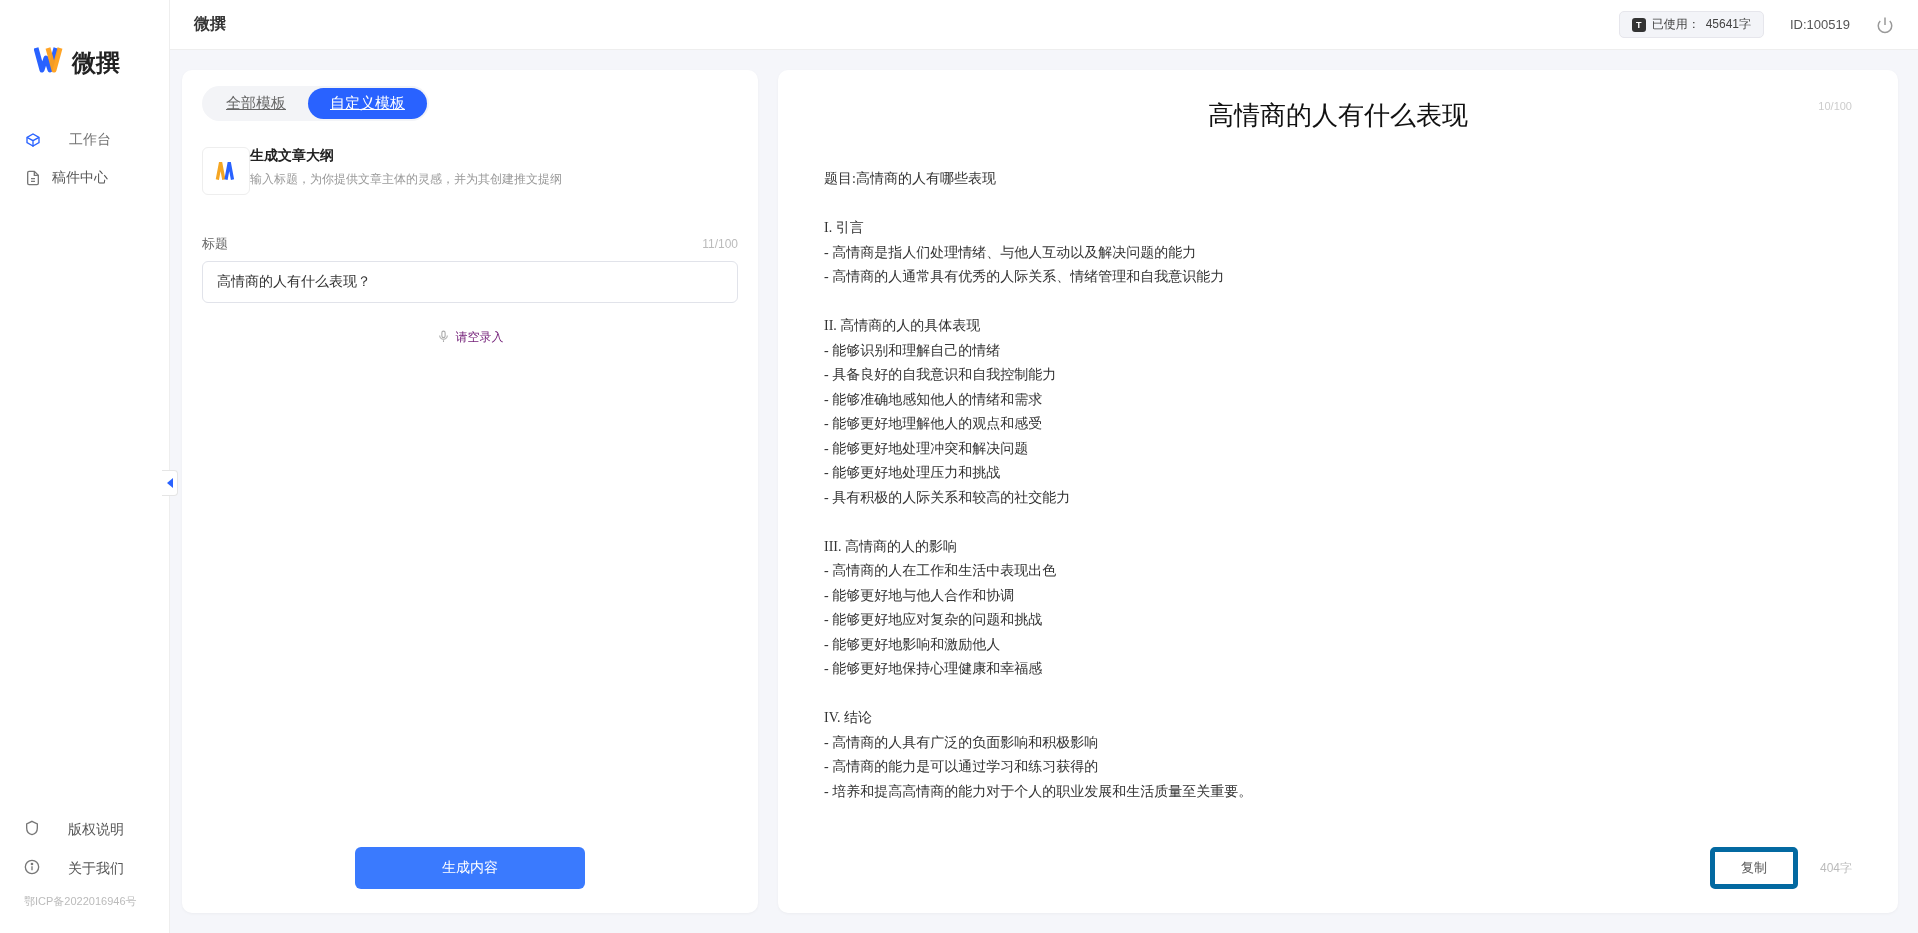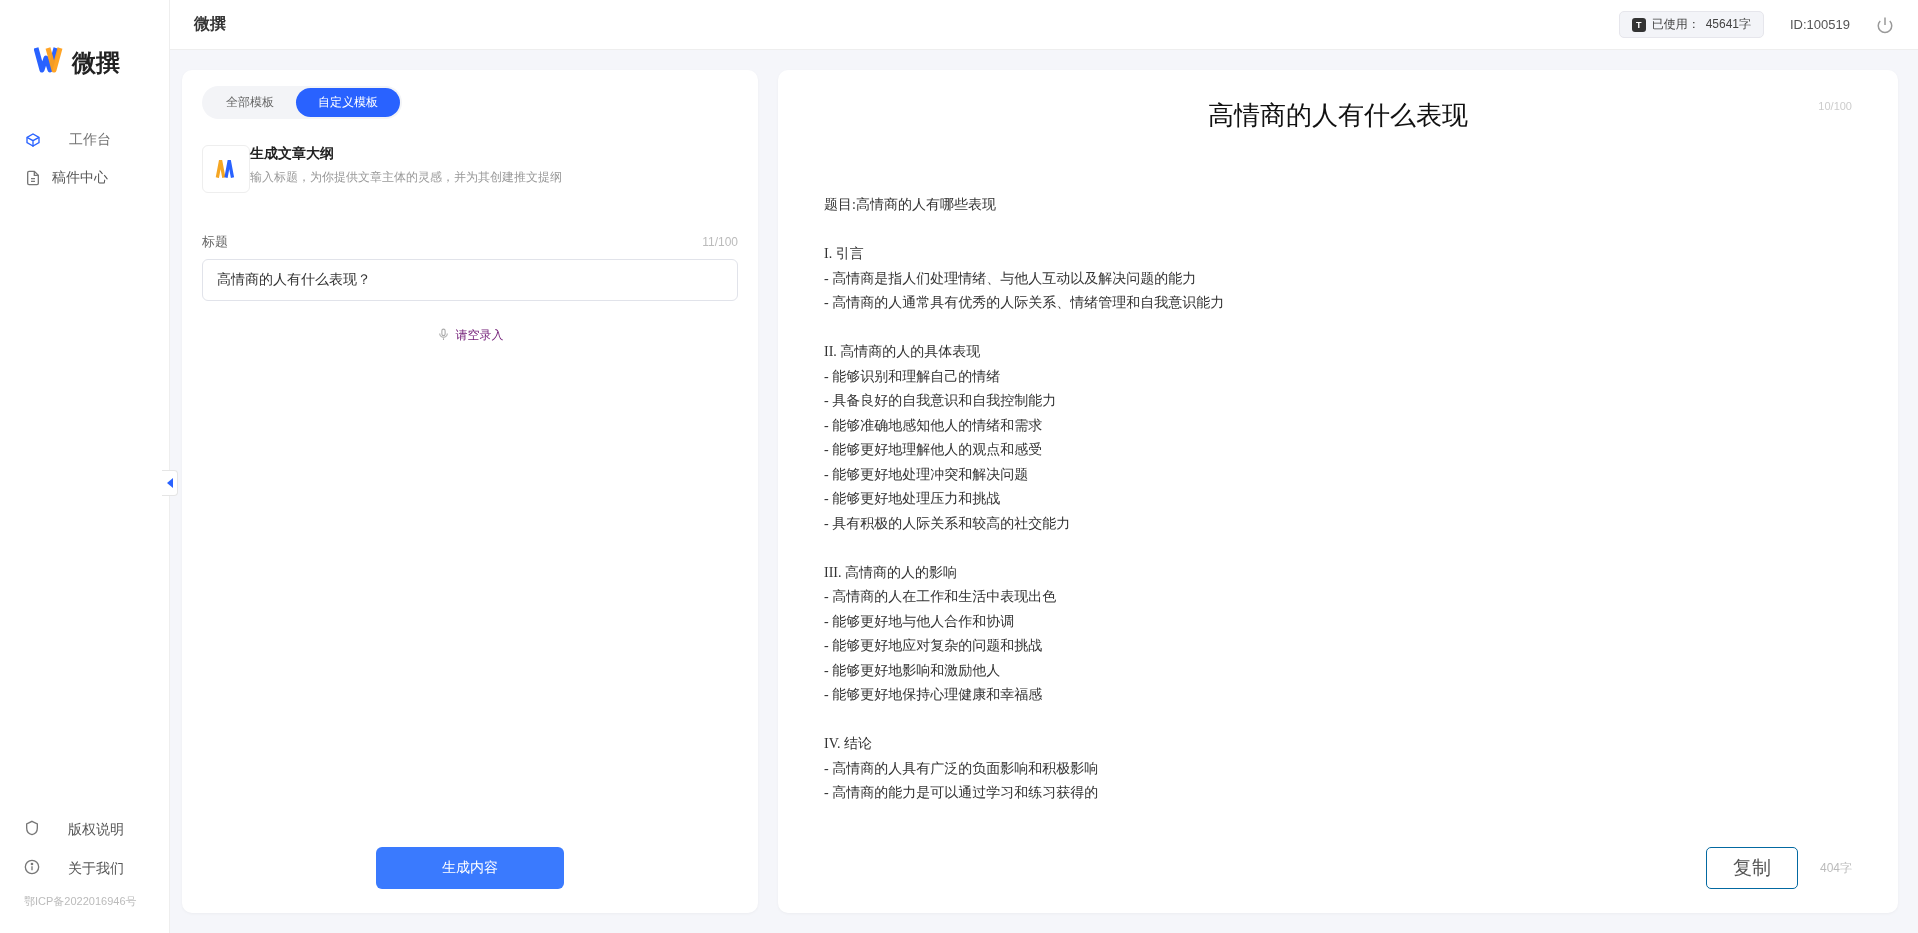--- a/index.html
+++ b/index.html
@@ -27,41 +27,41 @@
     .topbar-left { font-size: 16px; font-weight: 600; color: #333; }
     .topbar-right { display: flex; align-items: center; gap: 26px; font-size: 13px; color: #555; }
     .usage-badge { display: inline-flex; align-items: center; gap: 6px; background: #f3f4f8; border: 1px solid #e6e6ec; border-radius: 5px; padding: 4px 12px; font-size: 12px; color: #444; }
     .usage-badge .sq { width: 14px; height: 14px; background: #333; border-radius: 3px; display:flex; align-items:center; justify-content:center; color:#fff; font-size:9px; font-weight:700; }
     .power-icon { width: 18px; height: 18px; cursor: pointer; }
     
     .content-row { flex: 1; display: flex; gap: 20px; padding: 20px 20px 20px 12px; min-height: 0; }
     
     .left-panel { width: 576px; background: #fff; border-radius: 10px; box-shadow: 0 1px 3px rgba(0,0,0,0.04); display: flex; flex-direction: column; padding: 16px 20px 24px 20px; }
     .tabs { display: flex; gap: 0; margin-bottom: 20px; background: #f3f4f7; border-radius: 20px; width: fit-content; padding: 2px; }
-    .tab { padding: 6px 22px; font-size: 12px; border-radius: 20px; cursor: pointer; color: #666; }
+    .tab { padding: 6px 22px; font-size: 15px; border-radius: 20px; cursor: pointer; color: #666; text-decoration: underline; }
     .tab.active { background: #2962ff; color: #fff; }
     .template-card { display: flex; gap: 0; align-items: flex-start; padding: 6px 0 18px 0; }
     .template-thumb { width: 48px; height: 48px; border: 1px solid #eee; border-radius: 6px; display: flex; align-items: center; justify-content: center; font-size: 20px; }
     .template-title { font-size: 14px; font-weight: 700; color: #222; margin-bottom: 6px; }
     .template-desc { font-size: 12px; color: #999; }
     .field-label-row { display: flex; justify-content: space-between; align-items: center; margin-top: 22px; margin-bottom: 8px; }
     .field-label { font-size: 13px; color: #666; }
     .char-count { font-size: 12px; color: #bbb; }
     .text-input { width: 100%; padding: 12px 14px; border: 1px solid #e1e3ea; border-radius: 6px; font-size: 14px; color: #333; outline: none; }
     .voice-input-row { margin-top: 26px; display: flex; align-items: center; justify-content: center; gap: 6px; font-size: 12px; color: #701a75; cursor: pointer; }
     .spacer { flex: 1; }
-    .gen-btn { width: 188px; align-self: center; padding: 12px 0; background: #3a7afe; color: #fff; border: none; border-radius: 6px; font-size: 14px; cursor: pointer; }
-    
-    .right-panel { flex: 1; background: #fff; border-radius: 10px; box-shadow: 0 1px 3px rgba(0,0,0,0.04); display: flex; flex-direction: column; padding: 28px 46px 24px 46px; gap: 26px; }
+    .gen-btn { width: 230px; align-self: center; padding: 12px 0; background: #3a7afe; color: #fff; border: none; border-radius: 6px; font-size: 14px; cursor: pointer; }
+    
+    .right-panel { flex: 1; background: #fff; border-radius: 10px; box-shadow: 0 1px 3px rgba(0,0,0,0.04); display: flex; flex-direction: column; padding: 28px 46px 24px 46px; }
     .doc-title-row { position: relative; text-align: center; padding-bottom: 16px; margin-bottom: 18px; }
     .doc-title { font-size: 26px; font-family: "SimSun", serif; color: #111; }
     .title-count { position: absolute; right: 0; top: 2px; font-size: 11px; color: #ccc; }
     .doc-body { flex: 1; font-size: 14px; line-height: 1.75; color: #333; white-space: pre-line; overflow-y: auto; padding-right: 6px; font-family: "SimSun","Microsoft YaHei", serif; }
     .doc-footer { display: flex; justify-content: flex-end; align-items: center; gap: 22px; padding-top: 16px; }
-    .copy-btn { padding: 7px 26px; border: 1px solid #0369a1; border-radius: 5px; background: #fff; font-size: 19px; color: #555; cursor: pointer; }
+    .copy-btn { padding: 7px 26px; border: 5px solid #0369a1; border-radius: 5px; background: #fff; font-size: 13px; color: #555; cursor: pointer; }
     .word-count { font-size: 12px; color: #bbb; }
   </style>
 </head>
 <body>
 
 <div class="layout">
   <aside class="sidebar">
     <div class="logo-area">
       <span class="logo-icon">
         <svg width="30" height="30" viewBox="0 0 30 30">

